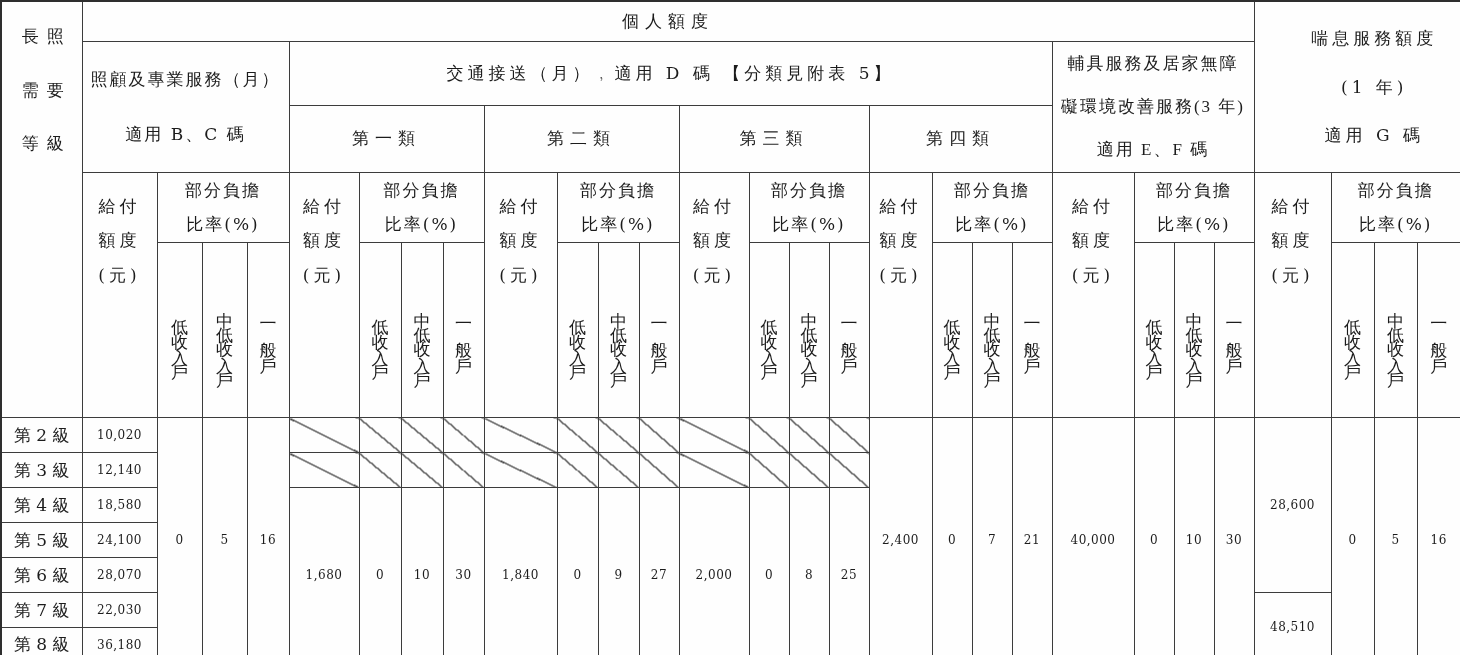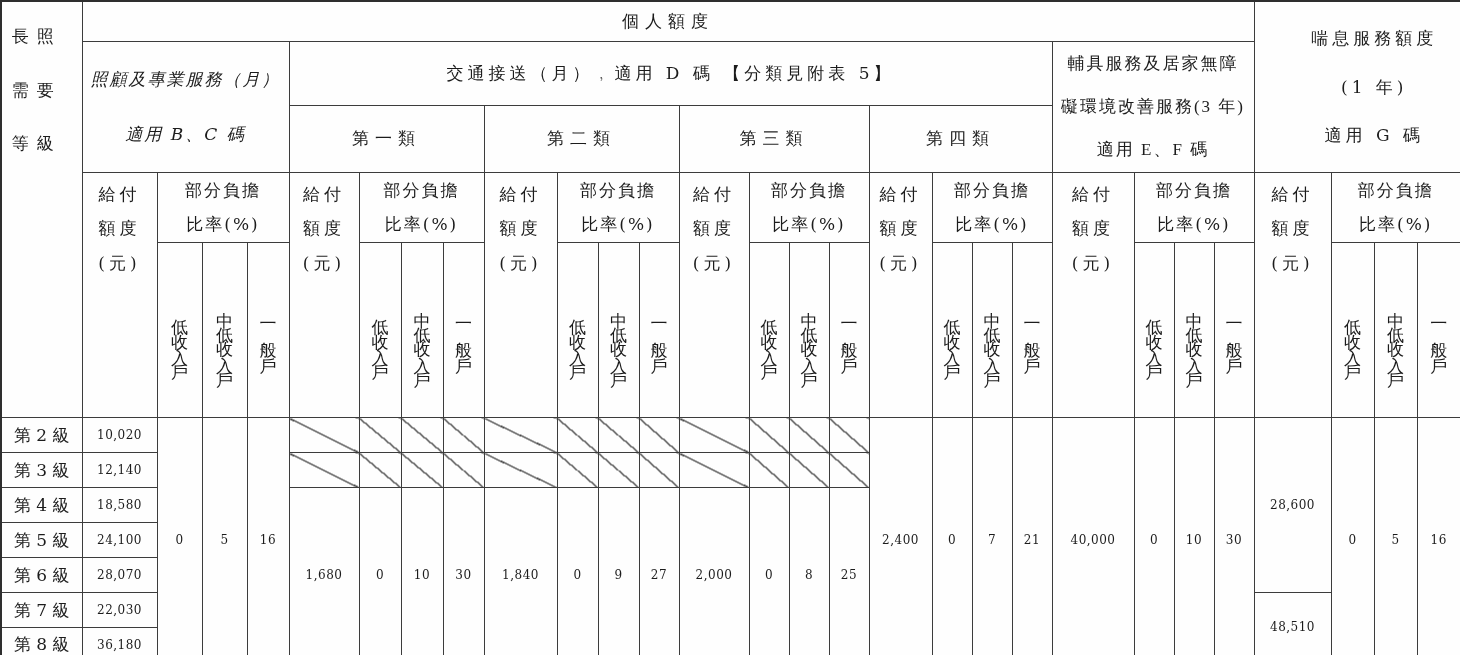--- a/index.html
+++ b/index.html
@@ -16,32 +16,32 @@
   td{
     border:1px solid #3c3c3c;
     padding:0;text-align:center;vertical-align:middle;
     font-size:17px;font-weight:normal;overflow:hidden;
   }
   
   .pre{white-space:pre-line;}
   .ls2{letter-spacing:2px;}
   .ls4{letter-spacing:4px;}
   .ls6{letter-spacing:6px;}
-  .lh-care{line-height:3.2;font-style:italic;}
+  .lh-care{line-height:3.2;}
   .lh-assist{line-height:2.55;font-family:Liberation Serif, serif;}
   .lh-respite{line-height:2.85;padding-left:34px;}
   .lh-sub{line-height:2.05;}
   .top{vertical-align:top;}
-  .pt4{padding-top:4px;margin-left:15px;}
+  .pt4{padding-top:16px;margin-left:15px;}
   
   .level-head{vertical-align:top;}
   .level-head .inner{
     width:60px;margin:8px auto 0 auto;
     letter-spacing:8px;line-height:3.15;
-    text-align:left;
+    text-align:right;
   }
   
   .vcell{vertical-align:top;}
   .vtext{
     writing-mode:vertical-lr;text-orientation:upright;
     letter-spacing:0.85em;line-height:1;
     margin:12px auto 0 auto;height:160px;
   }
   
   .num{font-size:12px;letter-spacing:0.5px;}

